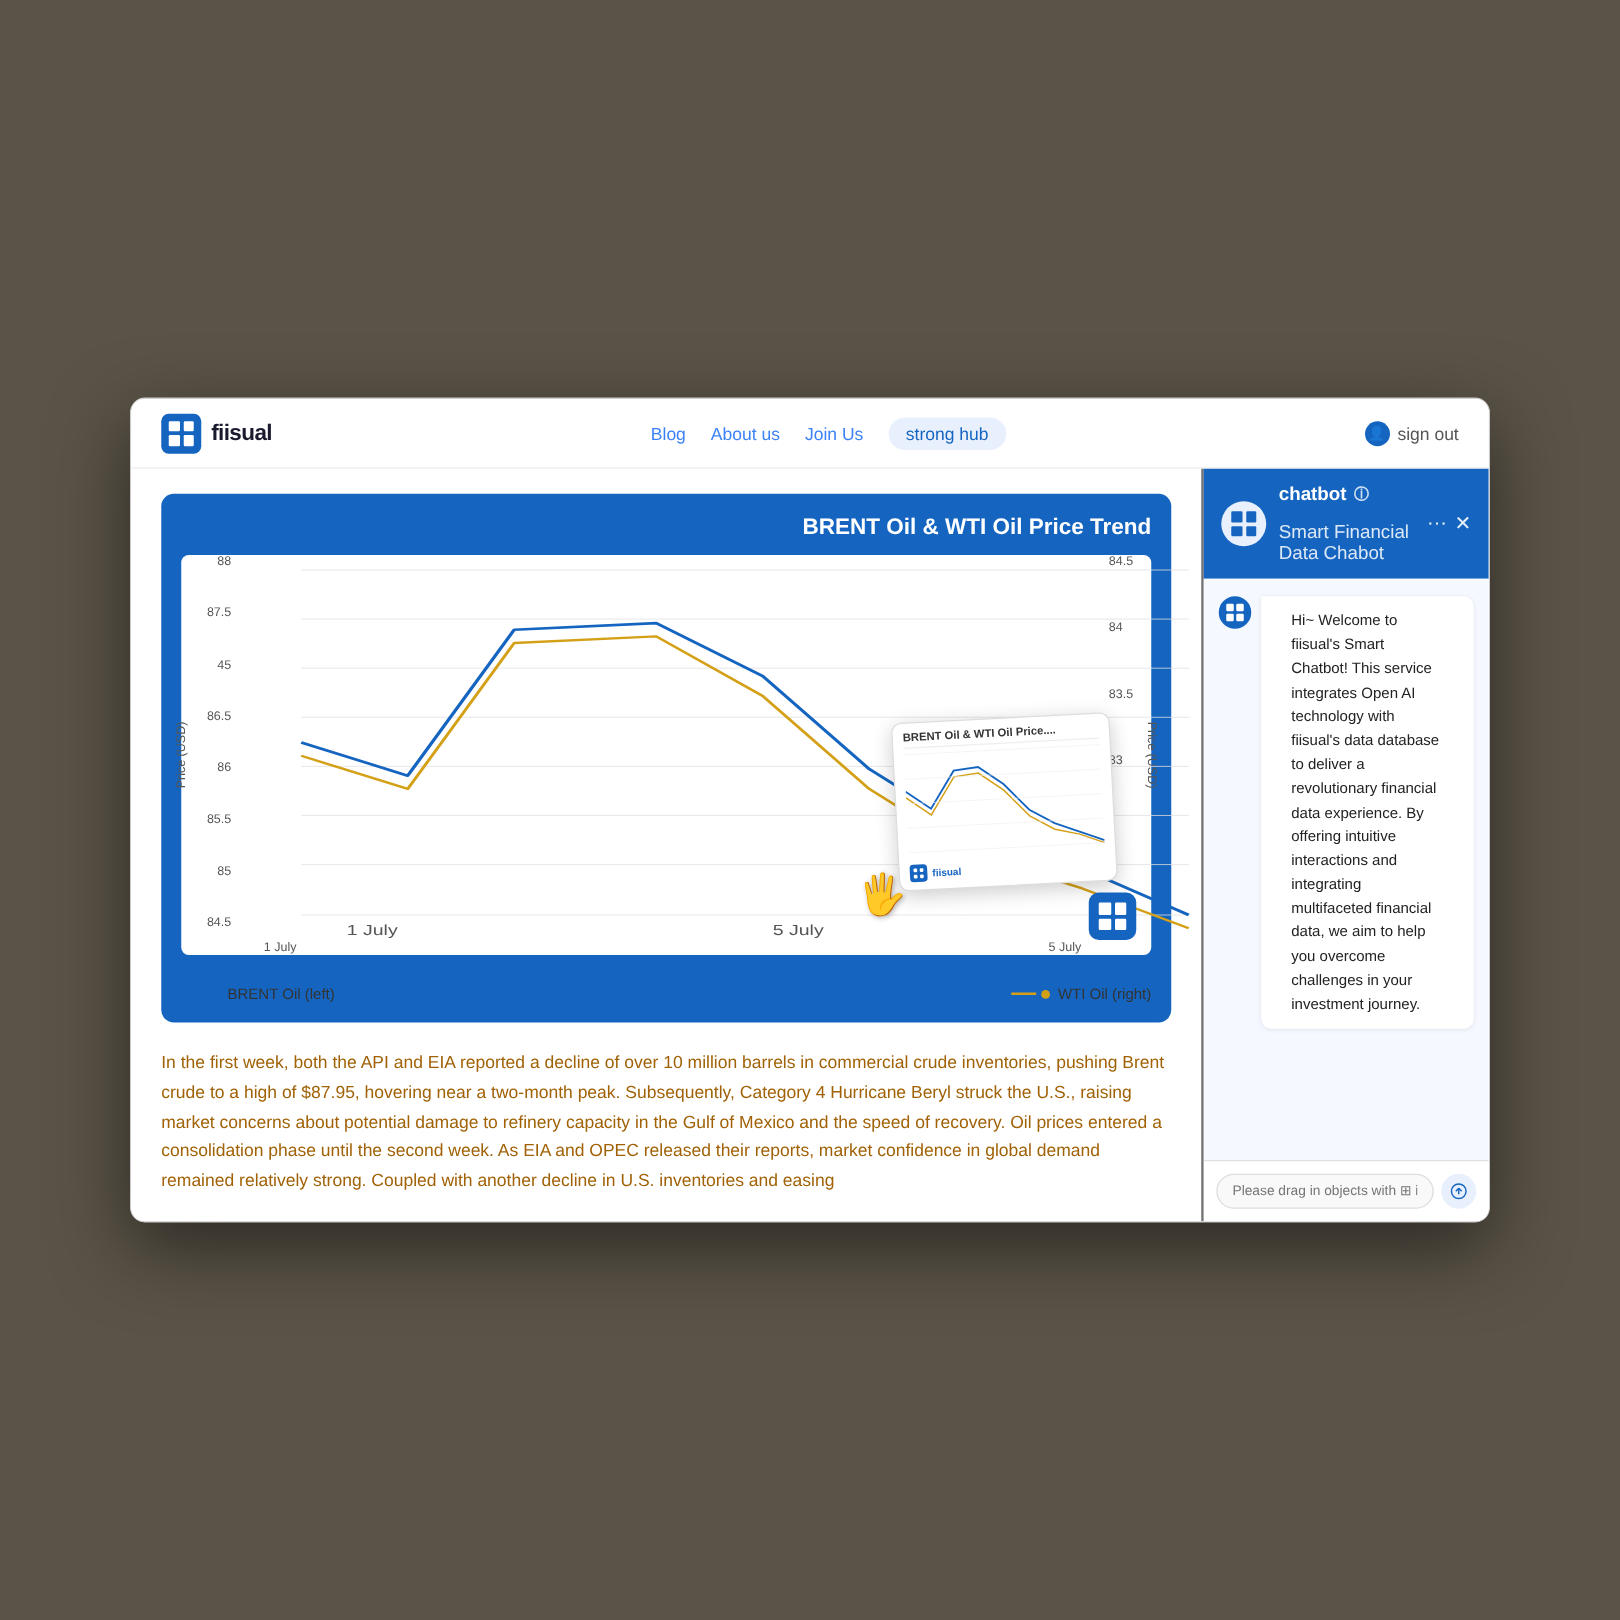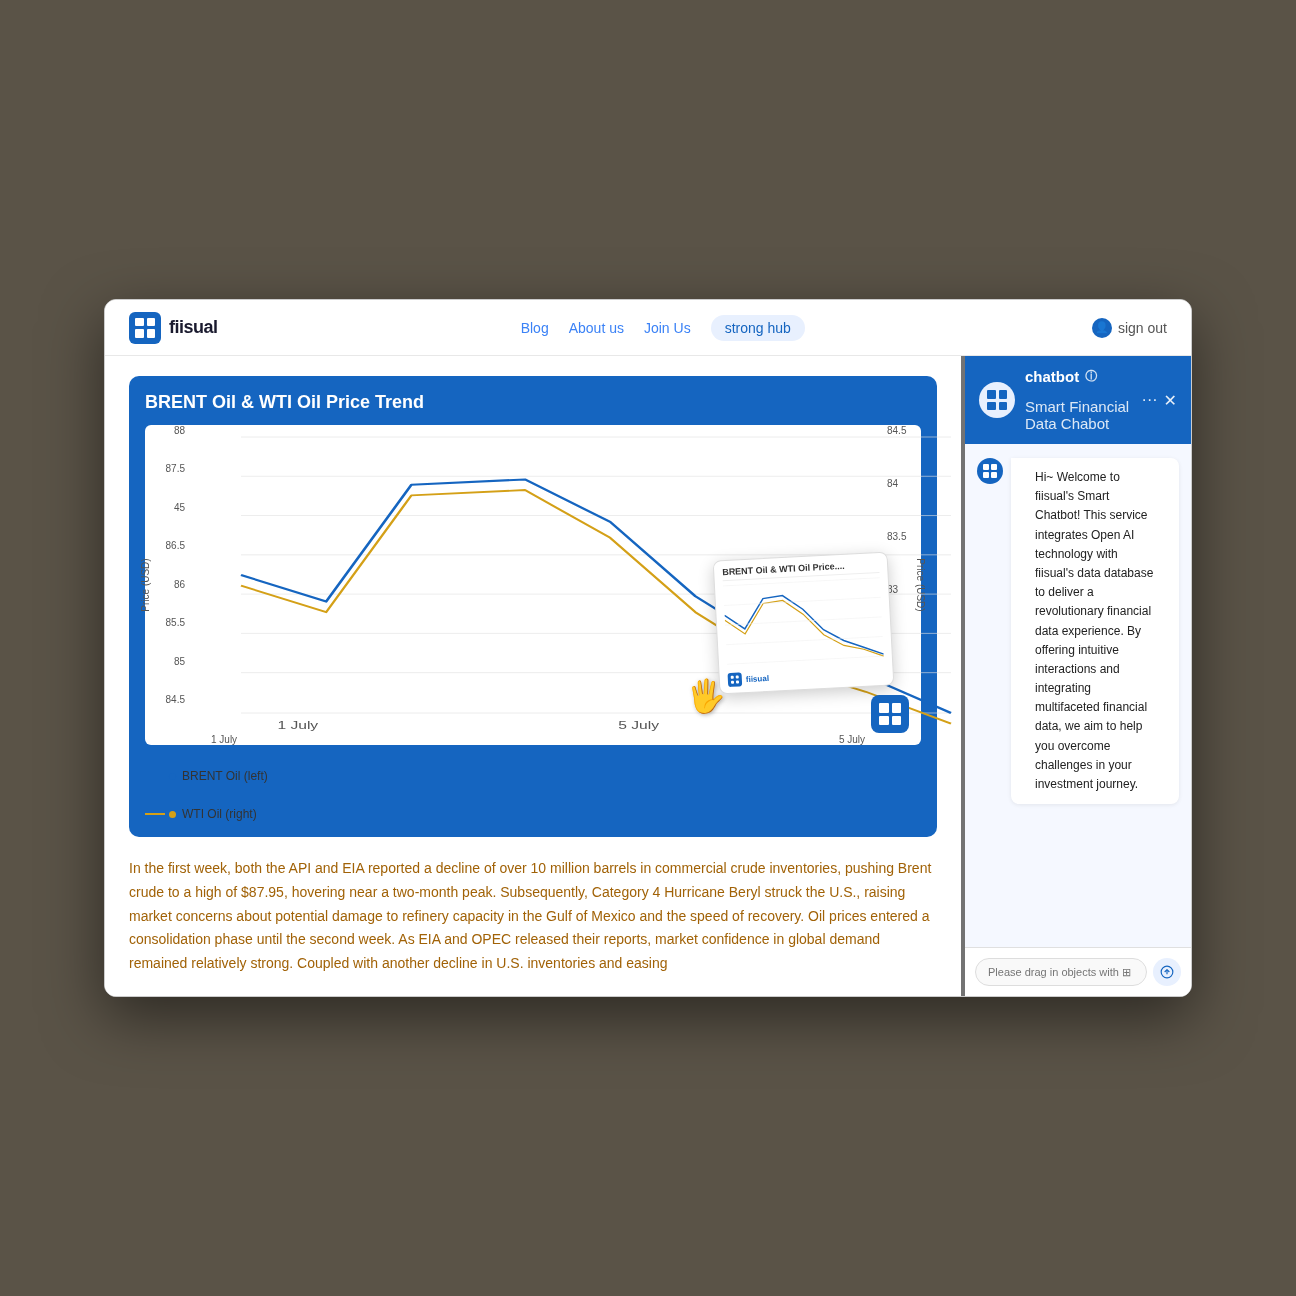--- a/index.html
+++ b/index.html
@@ -118,21 +118,21 @@
     }
     
     .chart-container {
       background: #1565C0;
       border-radius: 10px;
       padding: 16px;
       margin-bottom: 20px;
       position: relative;
     }
     .chart-title {
-      text-align: left;
+      text-align: right;
       color: white;
       font-size: 18px;
       font-weight: 700;
       margin-bottom: 12px;
     }
     .chart-inner {
       background: white;
       border-radius: 6px;
       padding: 12px 16px 8px 50px;
       position: relative;
@@ -146,21 +146,20 @@
     svg.chart-svg {
       width: 100%;
       height: 100%;
       overflow: visible;
     }
     .chart-legend {
       display: flex;
       justify-content: space-between;
       gap: 24px;
       margin-top: 24px;
-      flex-direction: column;
     }
     .legend-item {
       display: flex;
       align-items: center;
       gap: 6px;
       font-size: 12px;
       color: #333;
     }
     
     .chart-thumbnail {
@@ -234,21 +233,21 @@
     
     .article-text {
       font-size: 14px;
       line-height: 1.7;
       color: #a16207;
     }
     
     .chatbot-panel {
       width: 230px;
       background: white;
-      border-left: 4px solid #737373;
+      border-left: 2px solid #737373;
       display: flex;
       flex-direction: column;
     }
     .chatbot-header {
       background: #1565C0;
       padding: 12px 14px;
       display: flex;
       align-items: center;
       gap: 10px;
     }
@@ -390,21 +389,21 @@
   </nav>
 
   <div class="main-area">
 
     <div class="content-area">
 
       <div class="chart-container">
         <div class="chart-title">BRENT Oil &amp; WTI Oil Price Trend</div>
         <div class="chart-inner">
 
-          <div style="position:absolute;left:0;top:0;bottom:40px;width:46px;display:flex;flex-direction:column;justify-content:space-between;align-items:flex-end;padding-right:6px;font-size:10px;color:#555;">
+          <div style="position:absolute;left:0;top:0;bottom:20px;width:46px;display:flex;flex-direction:column;justify-content:space-between;align-items:flex-end;padding-right:6px;font-size:10px;color:#555;">
             <span>88</span>
             <span>87.5</span>
             <span>45</span>
             <span>86.5</span>
             <span>86</span>
             <span>85.5</span>
             <span>85</span>
             <span>84.5</span>
           </div>
 

